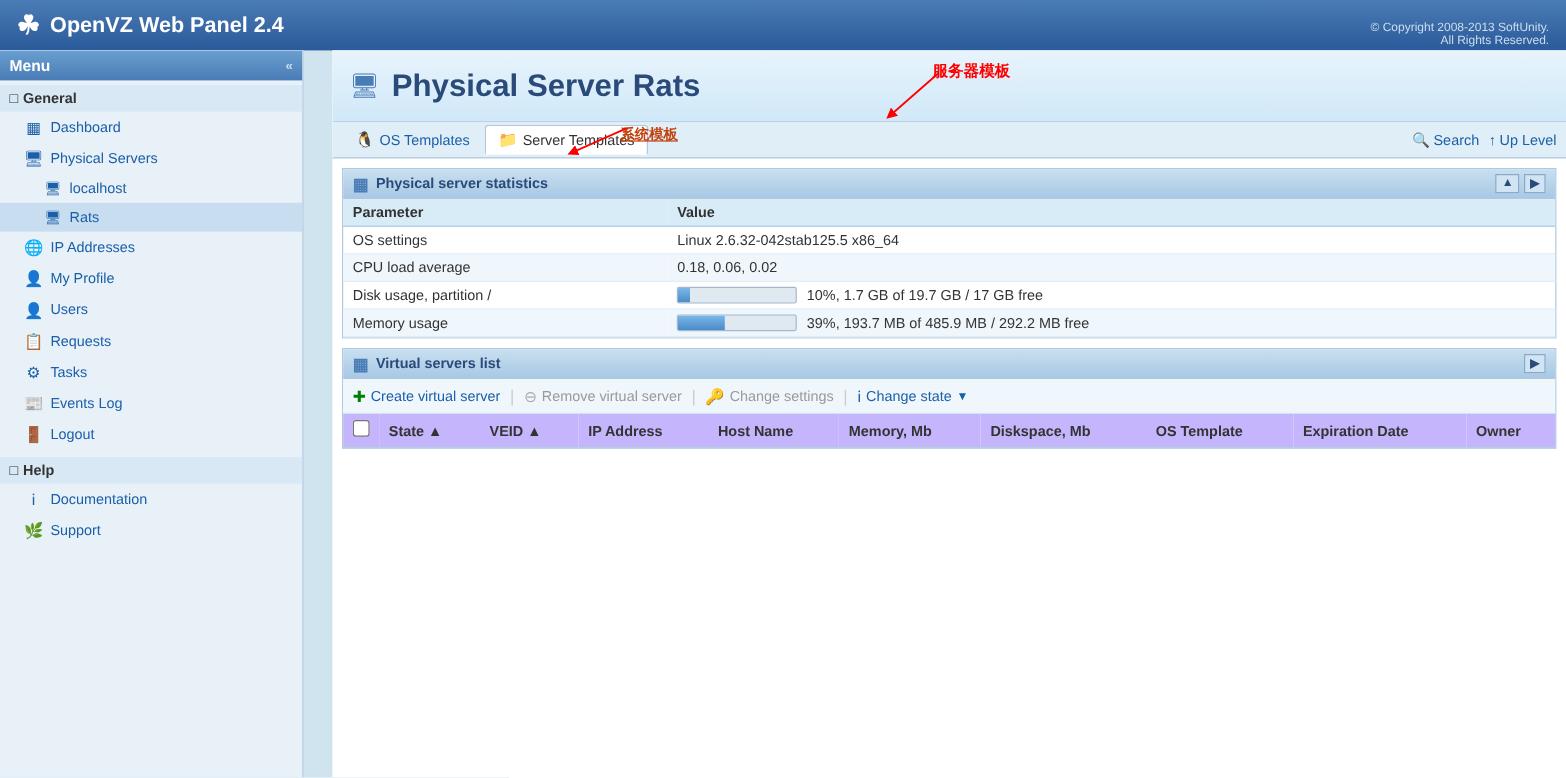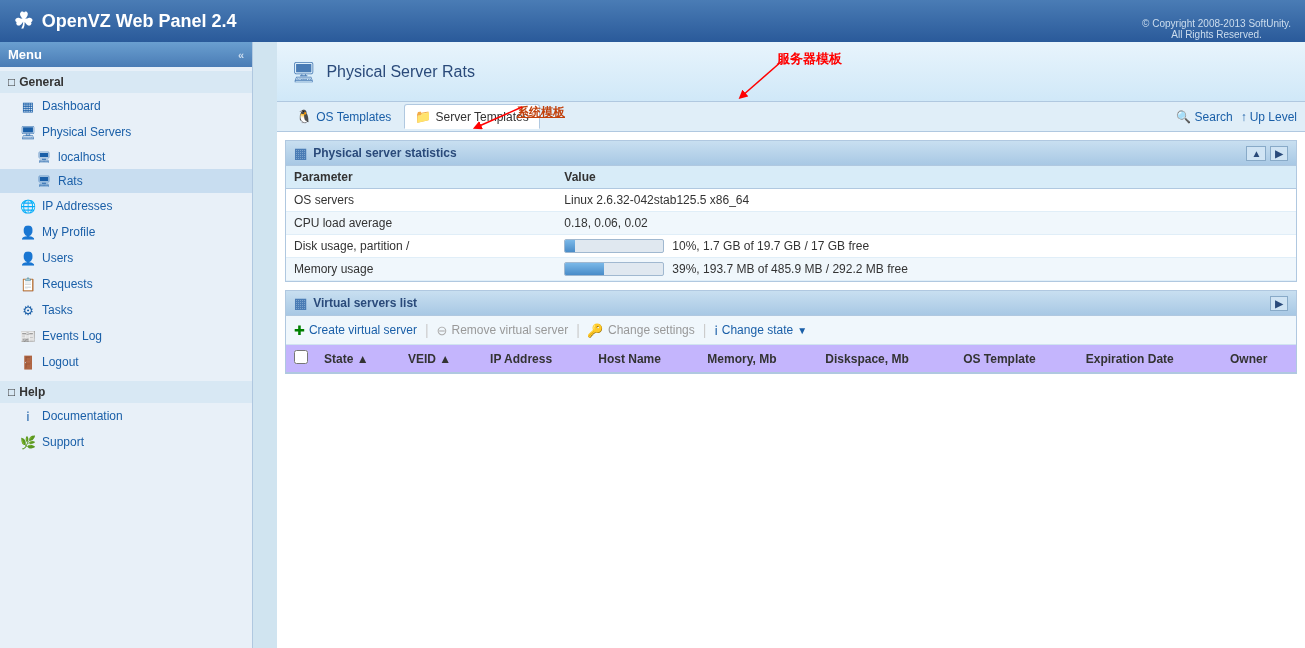--- a/index.html
+++ b/index.html
@@ -22,21 +22,21 @@
       display: flex;
       align-items: center;
       gap: 8px;
     }
     .header-logo {
       font-size: 22px;
     }
     .header-copyright {
       font-size: 10px;
       color: #cde;
-      text-align: center;
+      text-align: right;
       margin-top: 16px;
     }
 
     
     .main-layout {
       display: flex;
       height: calc(648px - 42px);
       gap: 24px;
     }
 
@@ -116,22 +116,22 @@
       padding: 8px 14px;
       display: flex;
       align-items: center;
       gap: 10px;
     }
     .page-header-icon {
       font-size: 20px;
       color: #4a7cb5;
     }
     .page-header-title {
-      font-size: 16px;
-      font-weight: normal;
+      font-size: 26px;
+      font-weight: bold;
       color: #2a4a7a;
     }
 
     
     .tabs-bar {
       background: #e0eef8;
       border-bottom: 1px solid #b0c8e0;
       display: flex;
       align-items: center;
       padding: 0 8px;
@@ -467,21 +467,21 @@
       </div>
       <table class="stats-table">
         <thead>
           <tr>
             <th>Parameter</th>
             <th>Value</th>
           </tr>
         </thead>
         <tbody>
           <tr>
-            <td>OS servers</td>
+            <td>OS settings</td>
             <td>Linux 2.6.32-042stab125.5 x86_64</td>
           </tr>
           <tr>
             <td>CPU load average</td>
             <td>0.18, 0.06, 0.02</td>
           </tr>
           <tr>
             <td>Disk usage, partition /</td>
             <td>
               <div class="progress-bar-container">

